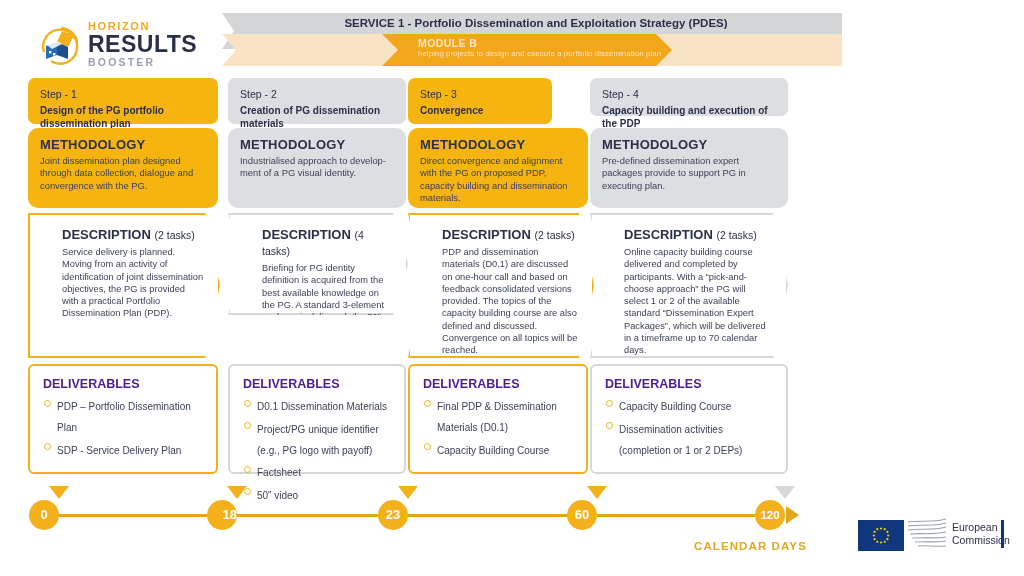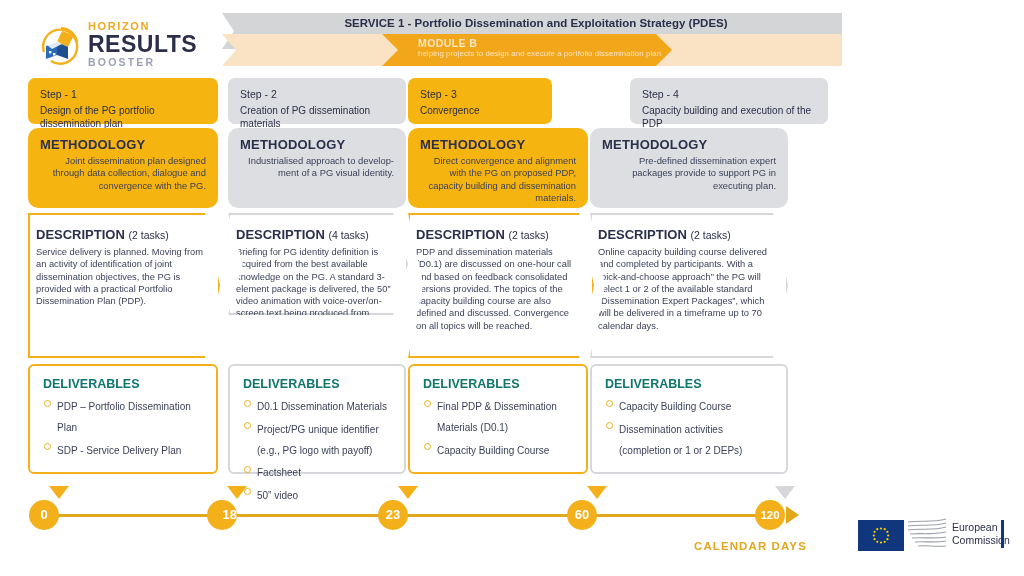--- a/index.html
+++ b/index.html
@@ -45,55 +45,55 @@
   .module-sub{font-size:7.8px;line-height:9px;letter-spacing:.1px;color:#fbe3c0;}
 
   
   .col{position:absolute;}
   .card{position:absolute;box-sizing:border-box;}
 
   .step{
     border-radius:7px;padding:9px 12px;
   }
   .step .t{font-size:10.5px;line-height:14px;}
-  .step .d{font-size:10px;line-height:13px;margin-top:3px;}
+  .step .d{font-size:10px;line-height:13px;margin-top:3px;font-weight:bold;}
   .step.on{background:#F6B411;}
   .step.on .t,.step.on .d{color:#2b2f4a;}
   .step.off{background:#dddee1;}
   .step.off .t,.step.off .d{color:#2b2f4a;}
 
   .meth{border-radius:10px;padding:9px 12px;}
   .meth h4{margin:0;font-size:13px;font-weight:bold;letter-spacing:.2px;color:#2b2f4a;line-height:16px;}
-  .meth p{margin:2px 0 0;font-size:9.4px;line-height:12.4px;color:#3a3f57;text-align:right;}
+  .meth p{margin:2px 0 0;font-size:9.4px;line-height:12.4px;color:#3a3f57;}
   .meth.on{background:#F6B411;}
   .meth.off{background:#dddee1;}
 
   .desc{
-    background:#ffffff;padding:12px 14px 10px 6px;
+    background:#ffffff;padding:12px 14px 10px 32px;
   }
   .desc.on{
     border:2.4px solid #F3B01B;
     clip-path:polygon(0 0,calc(100% - 15px) 0,100% 50%,calc(100% - 15px) 100%,0 100%,0 50%);
   }
   .desc.onchev{
     border:2.4px solid #F3B01B;
     clip-path:polygon(0 0,calc(100% - 15px) 0,100% 50%,calc(100% - 15px) 100%,0 100%,15px 50%);
   }
   .desc.off{
     border:2.2px solid #d6d7da;
     clip-path:polygon(0 0,calc(100% - 15px) 0,100% 50%,calc(100% - 15px) 100%,0 100%,15px 50%);
   }
   .desc h4{margin:0;font-size:13px;font-weight:bold;color:#2b2f4a;line-height:16px;}
   .desc h4 small{font-size:10.5px;font-weight:normal;}
   .desc p{margin:3px 0 0;font-size:9.3px;line-height:12.3px;color:#3a3f57;}
 
   .deliv{background:#ffffff;padding:11px 13px;border-radius:6px;}
   .deliv.on{border:2.4px solid #F3B01B;}
   .deliv.off{border:2.2px solid #d6d7da;}
-  .deliv h4{margin:0 0 4px;font-size:12.5px;font-weight:bold;color:#0f766e;line-height:15px;}
+  .deliv h4{margin:0 0 4px;font-size:12.5px;font-weight:bold;color:#4c1d95;line-height:15px;}
   .deliv ul{margin:0;padding:0;list-style:none;}
   .deliv li{
     position:relative;padding-left:14px;font-size:10px;line-height:21px;
     color:#3a3f57;margin-bottom:1.5px;
   }
   .deliv li:before{
     content:"";position:absolute;left:1px;top:3.5px;width:5px;height:5px;
     border:1.5px solid #E8B221;border-radius:50%;
   }
 
@@ -217,21 +217,21 @@
     <div class="card deliv on" style="left:0;top:286px;width:180px;height:110px;">
       <h4>DELIVERABLES</h4>
       <ul>
         <li>Final PDP &amp; Dissemination Materials (D0.1)</li>
         <li>Capacity Building Course</li>
       </ul>
     </div>
   </div>
 
   <div class="col" style="left:590px;top:78px;width:198px;">
-    <div class="card step off" style="left:0;top:0;width:198px;height:46px;margin-left:40px;">
+    <div class="card step off" style="left:0;top:0;width:198px;height:38px;">
       <div class="t">Step - 4</div>
       <div class="d">Capacity building and execution of the PDP</div>
     </div>
     <div class="card meth off" style="left:0;top:50px;width:198px;height:80px;">
       <h4>METHODOLOGY</h4>
       <p>Pre-defined dissemination expert packages provide to support PG in executing plan.</p>
     </div>
     <div class="card desc off" style="left:0;top:135px;width:198px;height:145px;">
       <h4><span>DESCRIPTION</span> <small>(2 tasks)</small></h4>
       <p>Online capacity building course delivered and completed by participants. With a “pick-and-choose approach” the PG will select 1 or 2 of the available standard “Dissemination Expert Packages”, which will be delivered in a timeframe up to 70 calendar days.</p>

